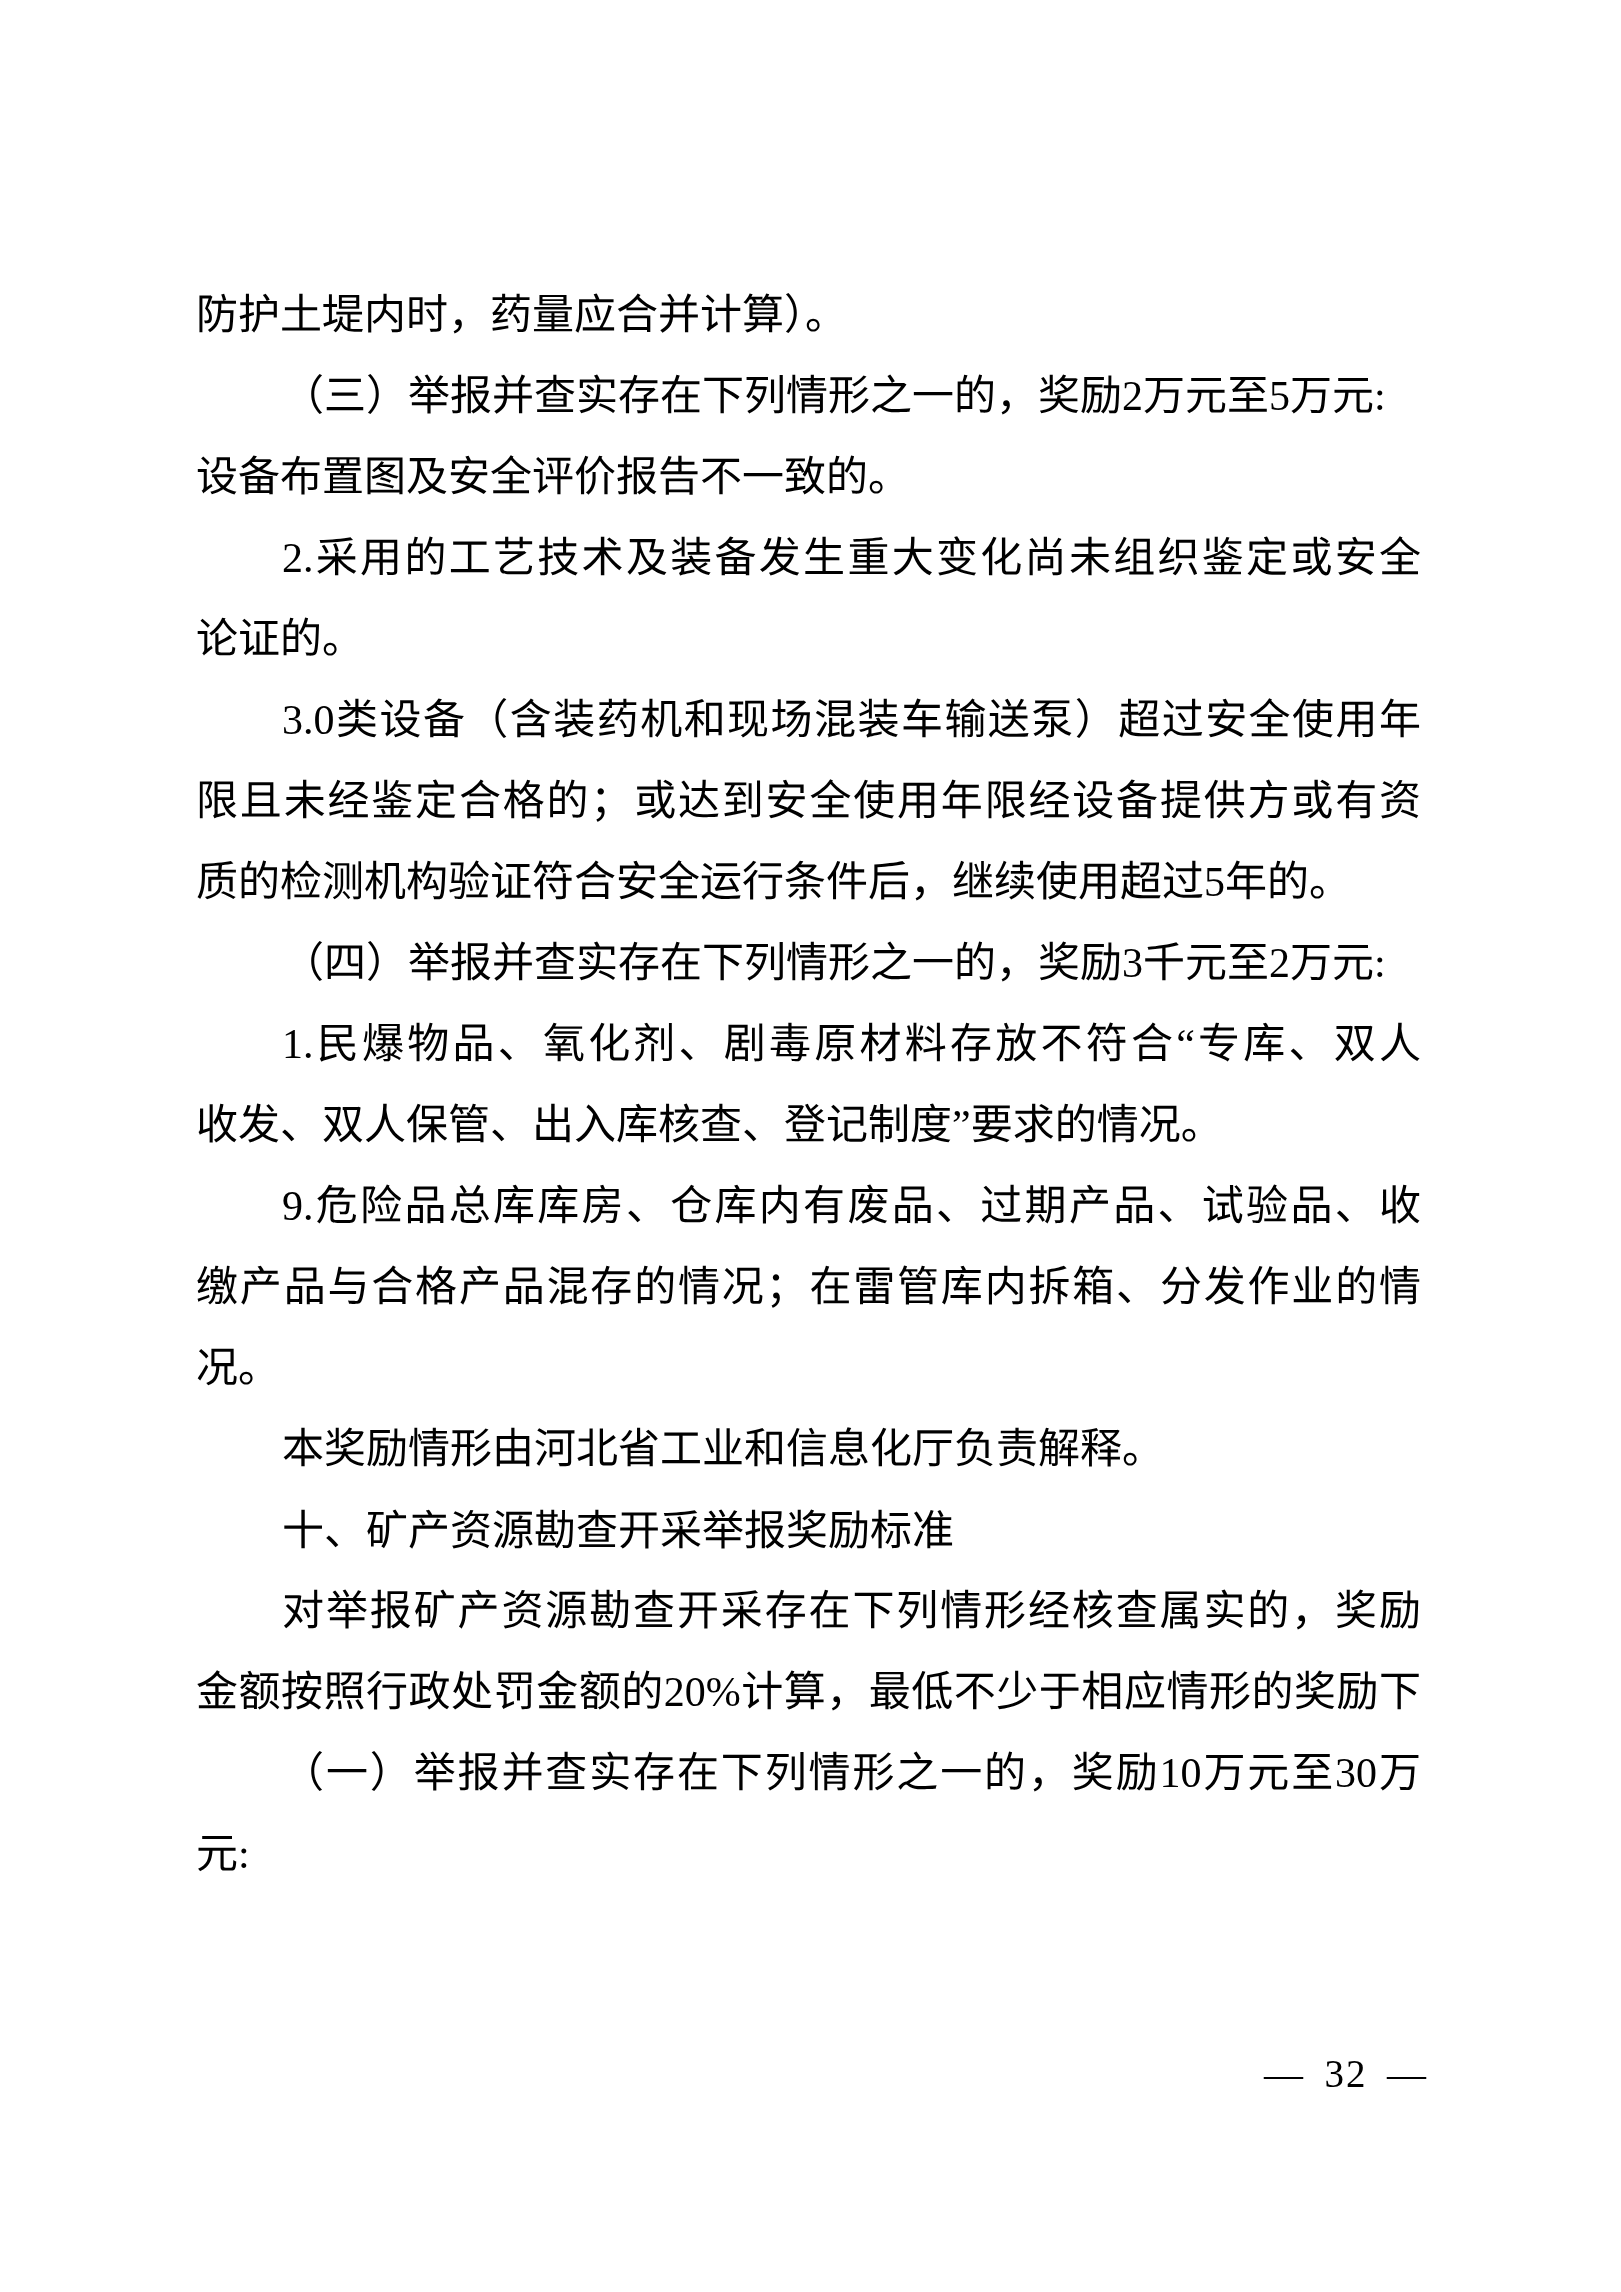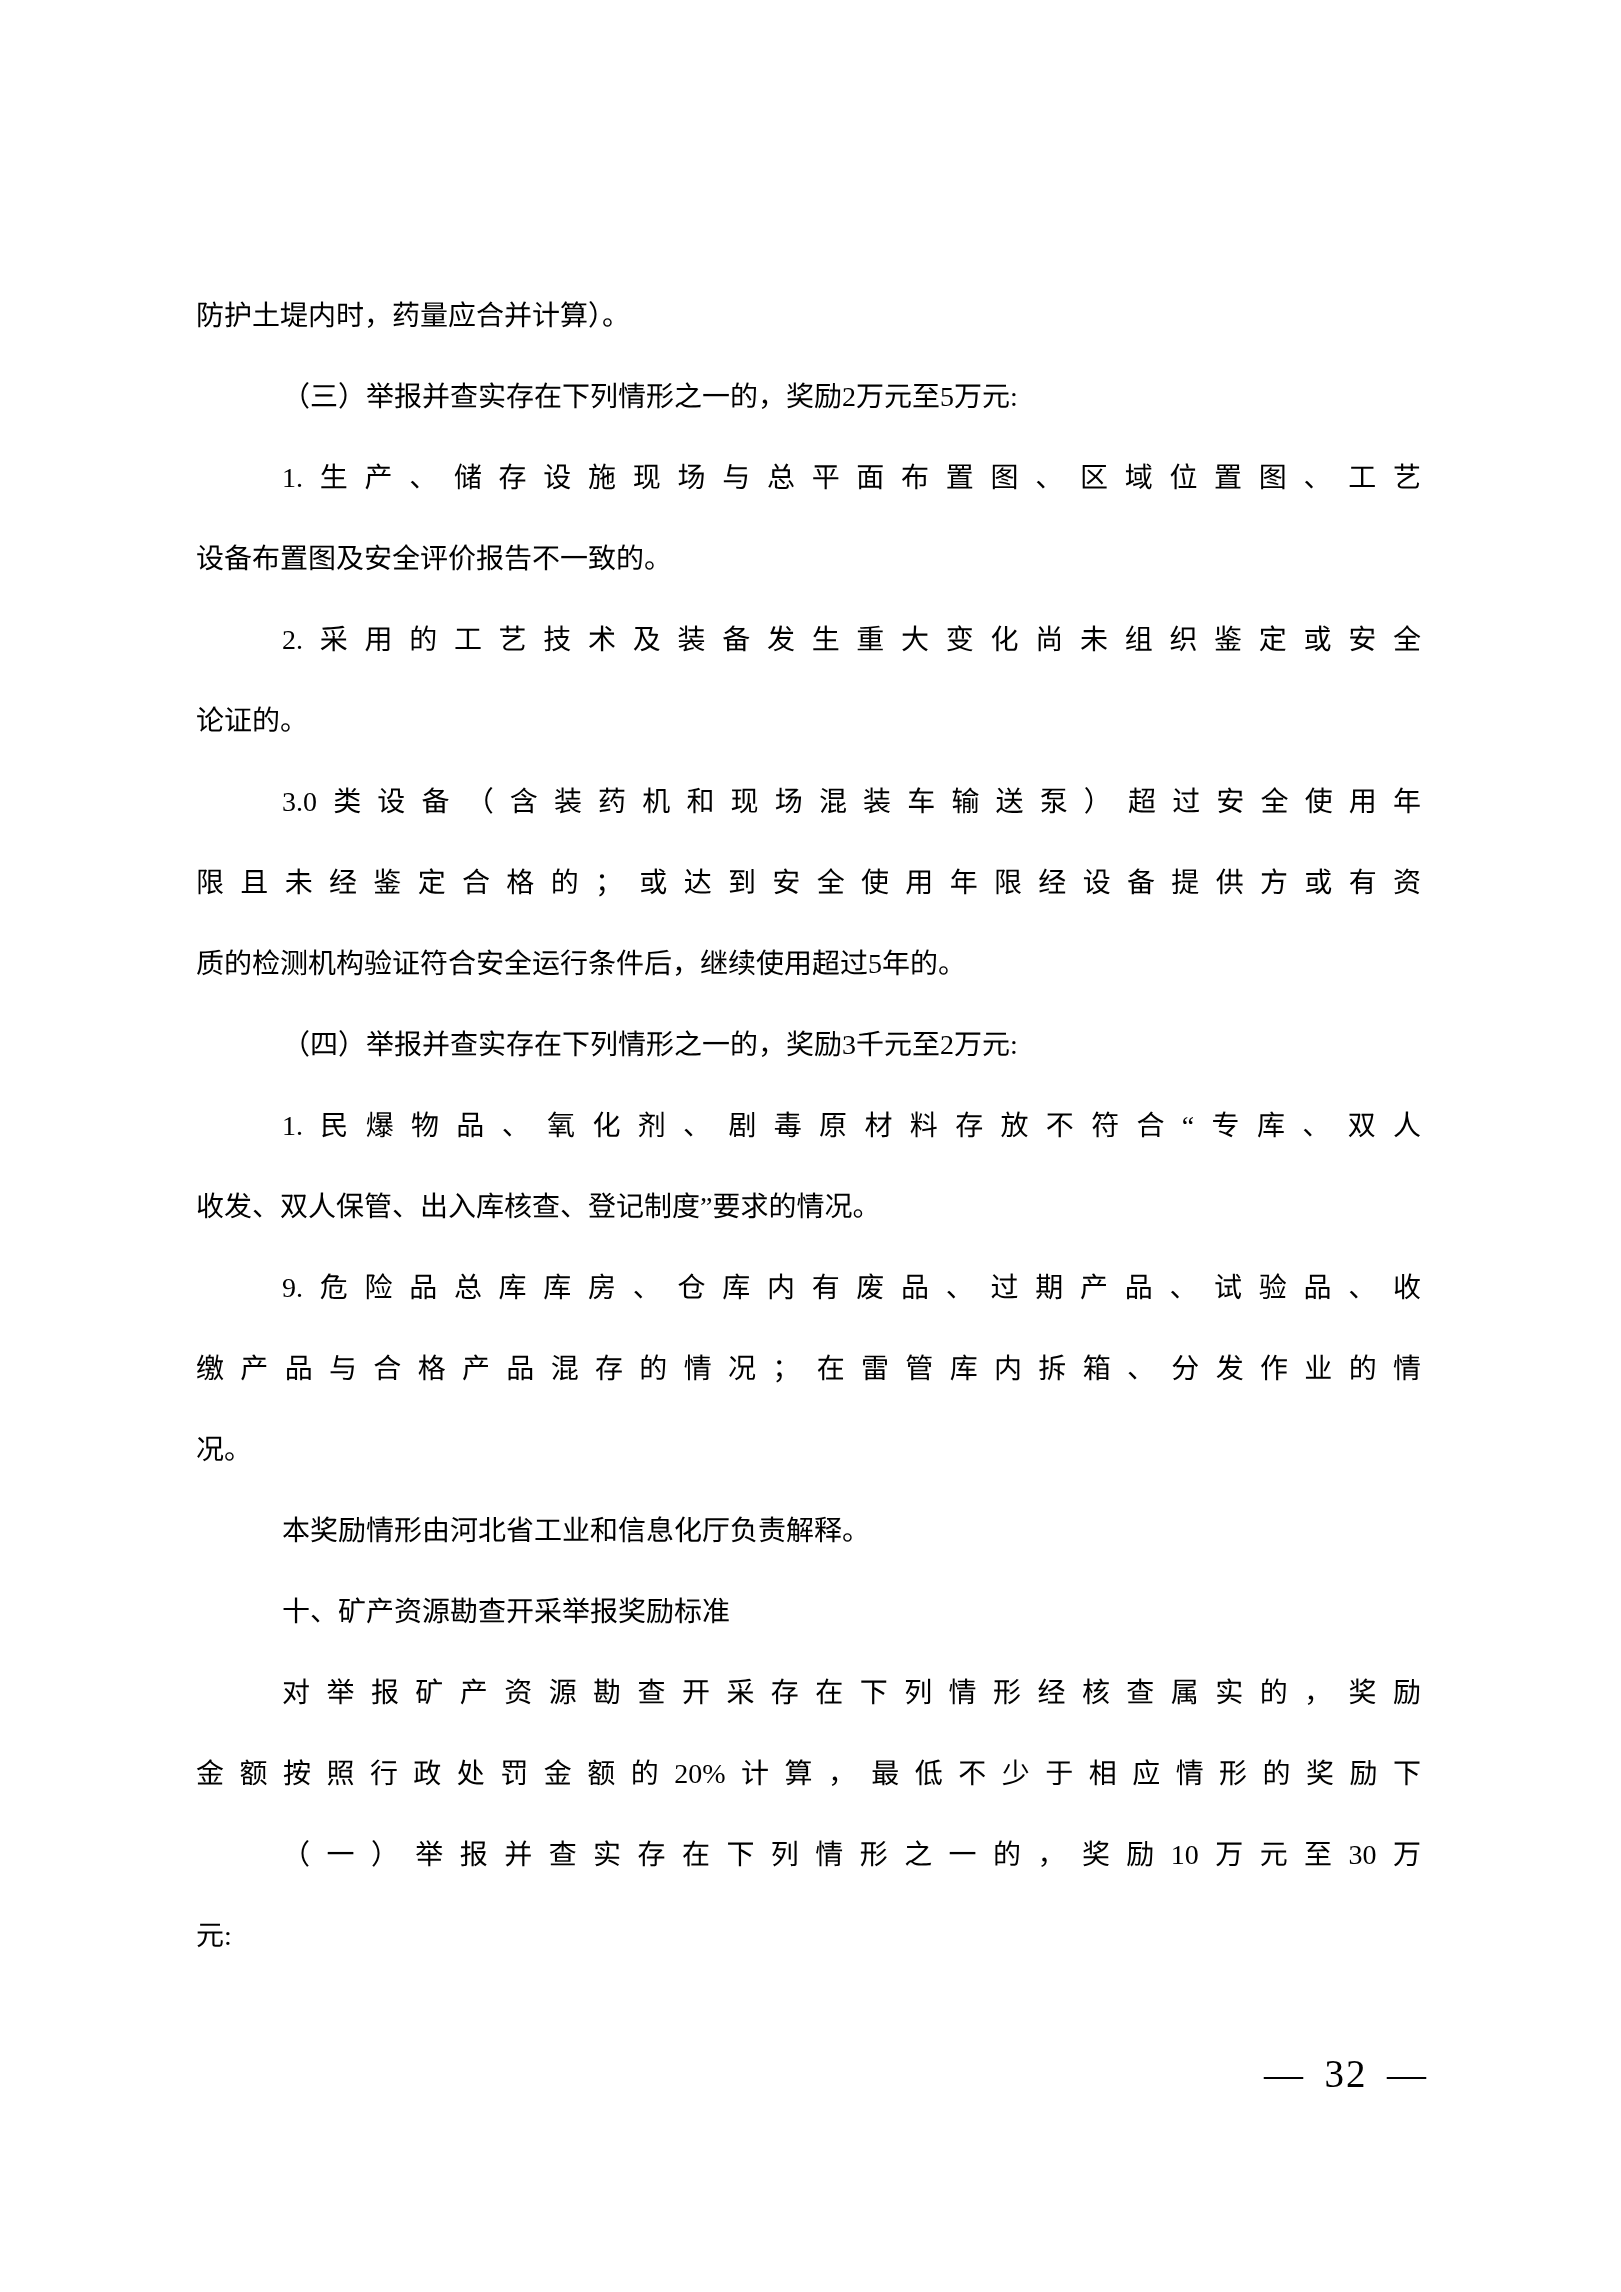--- a/index.html
+++ b/index.html
@@ -21,21 +21,21 @@
     background: #ffffff;
     color: #000000;
     font-family: "Liberation Serif", "DejaVu Serif", serif;
     overflow: hidden;
   }
   .doc-body {
     position: absolute;
     left: 196px;
     top: 275px;
     width: 1225px;
-    font-size: 28px;
+    font-size: 42px;
     line-height: 81px;
   }
   .text-line {
     box-sizing: border-box;
     width: 1225px;
     height: 81px;
     overflow: hidden;
     text-align: left;
     white-space: normal;
   }
@@ -62,21 +62,20 @@
     text-align: right;
   }
 </style>
 </head>
 <body>
 
 <div class="page">
   <div class="doc-body" id="doc-body">
       <div class="text-line">防护土堤内时，药量应合并计算）。</div>
       <div class="text-line indent">（三）举报并查实存在下列情形之一的，奖励2万元至5万元:</div>
-      <div class="text-line full indent">1.生产、储存设施现场与总平面布置图、区域位置图、工艺</div>
       <div class="text-line">设备布置图及安全评价报告不一致的。</div>
       <div class="text-line full indent">2.采用的工艺技术及装备发生重大变化尚未组织鉴定或安全</div>
       <div class="text-line">论证的。</div>
       <div class="text-line full indent">3.0类设备（含装药机和现场混装车输送泵）超过安全使用年</div>
       <div class="text-line full">限且未经鉴定合格的；或达到安全使用年限经设备提供方或有资</div>
       <div class="text-line">质的检测机构验证符合安全运行条件后，继续使用超过5年的。</div>
       <div class="text-line indent">（四）举报并查实存在下列情形之一的，奖励3千元至2万元:</div>
       <div class="text-line full indent">1.民爆物品、氧化剂、剧毒原材料存放不符合“专库、双人</div>
       <div class="text-line">收发、双人保管、出入库核查、登记制度”要求的情况。</div>
       <div class="text-line full indent">9.危险品总库库房、仓库内有废品、过期产品、试验品、收</div>

